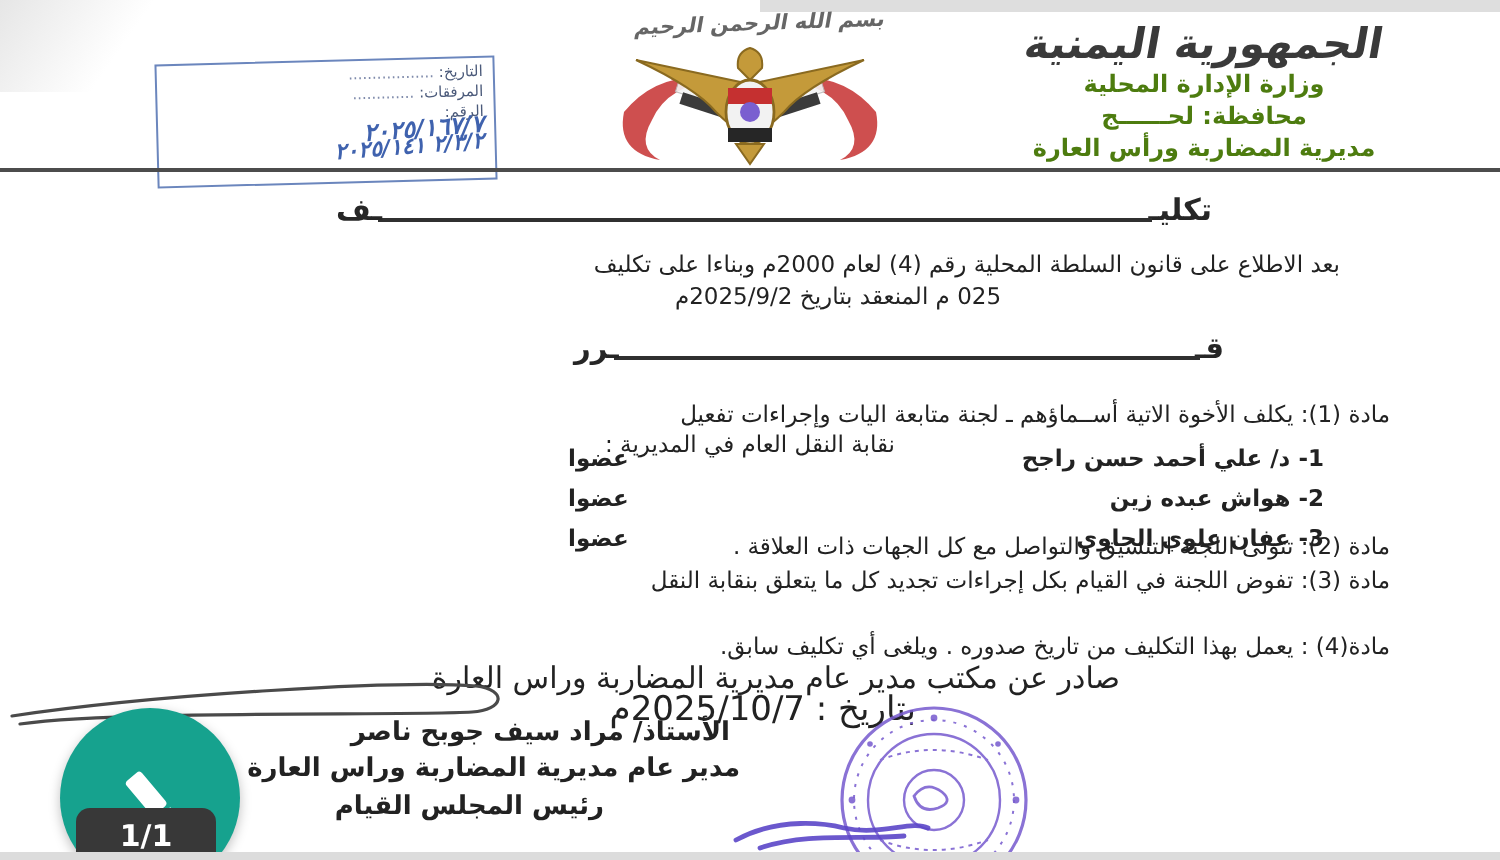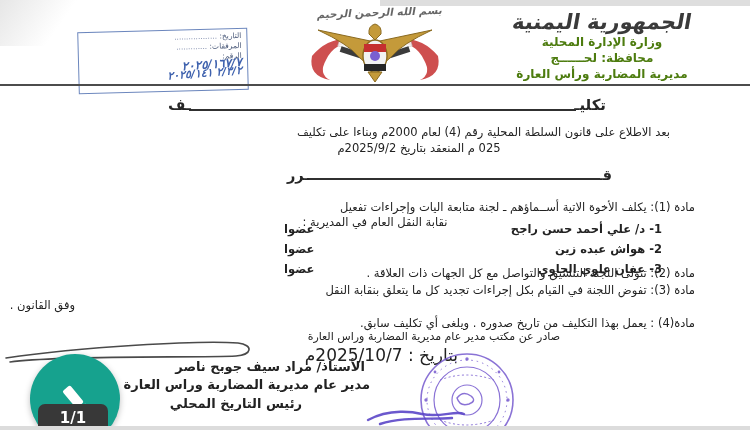--- a/index.html
+++ b/index.html
@@ -53,21 +53,21 @@
   .article{right:55px;left:55px;line-height:15px;}
   .art-center{text-align:center;}
   #art1{top:200px;}
   #art2{top:266px;}
   #art3{top:283px;}
   #art4{top:316px;}
   .members{top:222px;right:88px;width:378px;line-height:15px;}
   .member-row{display:flex;justify-content:space-between;font-size:11.5px;font-weight:bold;color:#222;margin-bottom:5px;}
   
   .f-line{white-space:nowrap;color:#222;}
-  #f-issued{top:330px;right:190px;font-size:11px;}
+  #f-issued{top:330px;right:190px;font-size:15px;}
   #f-date{top:345px;right:292px;font-size:17px;}
   #f-name{top:359px;right:385px;font-size:13px;font-weight:bold;text-align:center;}
   #f-title1{top:377px;right:380px;font-size:13px;font-weight:bold;}
   #f-title2{top:396px;right:448px;font-size:13px;font-weight:bold;}
   
   .edit-fab{
     top:354px;left:30px;width:90px;height:90px;border-radius:50%;
     background:#16a28e;box-shadow:0 2px 6px rgba(0,0,0,.25);
     display:flex;align-items:center;justify-content:center;cursor:pointer;
   }
@@ -168,29 +168,28 @@
     </div>
     <div class="member-row">
       <span>3- عفان علوي الجاوي</span>
       <span>عضوا</span>
     </div>
   </div>
 
   <div class="abs article body-text" id="art2">مادة (2): تتولى اللجنة التنسيق والتواصل مع كل الجهات ذات العلاقة .</div>
   <div class="abs article body-text" id="art3">
     <div>مادة (3): تفوض اللجنة في القيام بكل إجراءات تجديد كل ما يتعلق بنقابة النقل</div>
-    <div style="padding-right:620px;">وفق القانون .</div>
   </div>
   <div class="abs article body-text" id="art4">مادة(4) : يعمل بهذا التكليف من تاريخ صدوره . ويلغى أي تكليف سابق.</div>
 
   <div class="abs f-line" id="f-issued">صادر عن مكتب مدير عام مديرية المضاربة وراس العارة</div>
   <div class="abs f-line" id="f-date">بتاريخ : 2025/10/7م</div>
   <div class="abs f-line" id="f-name">الأستاذ/ مراد سيف جوبح ناصر</div>
   <div class="abs f-line" id="f-title1">مدير عام مديرية المضاربة وراس العارة</div>
-  <div class="abs f-line" id="f-title2">رئيس التاريخ المحلي</div>
+  <div class="abs f-line" id="f-title2">رئيس المجلس القيام</div>
 
   <div class="abs" style="top:330px;left:0;">
     <svg width="262" height="40" viewBox="0 0 262 40">
       <path d="M6,28 C80,17 200,10 238,13 C254,15 252,25 236,26 C200,28 60,25 10,32" fill="none" stroke="#4a4a4a" stroke-width="1.6" stroke-linecap="round"></path>
     </svg>
   </div>
 
   <div class="abs" style="top:350px;left:360px;">
     <svg width="192" height="80" viewBox="0 0 192 80">
       <g stroke="#7a5fd0" fill="none" opacity=".88">

